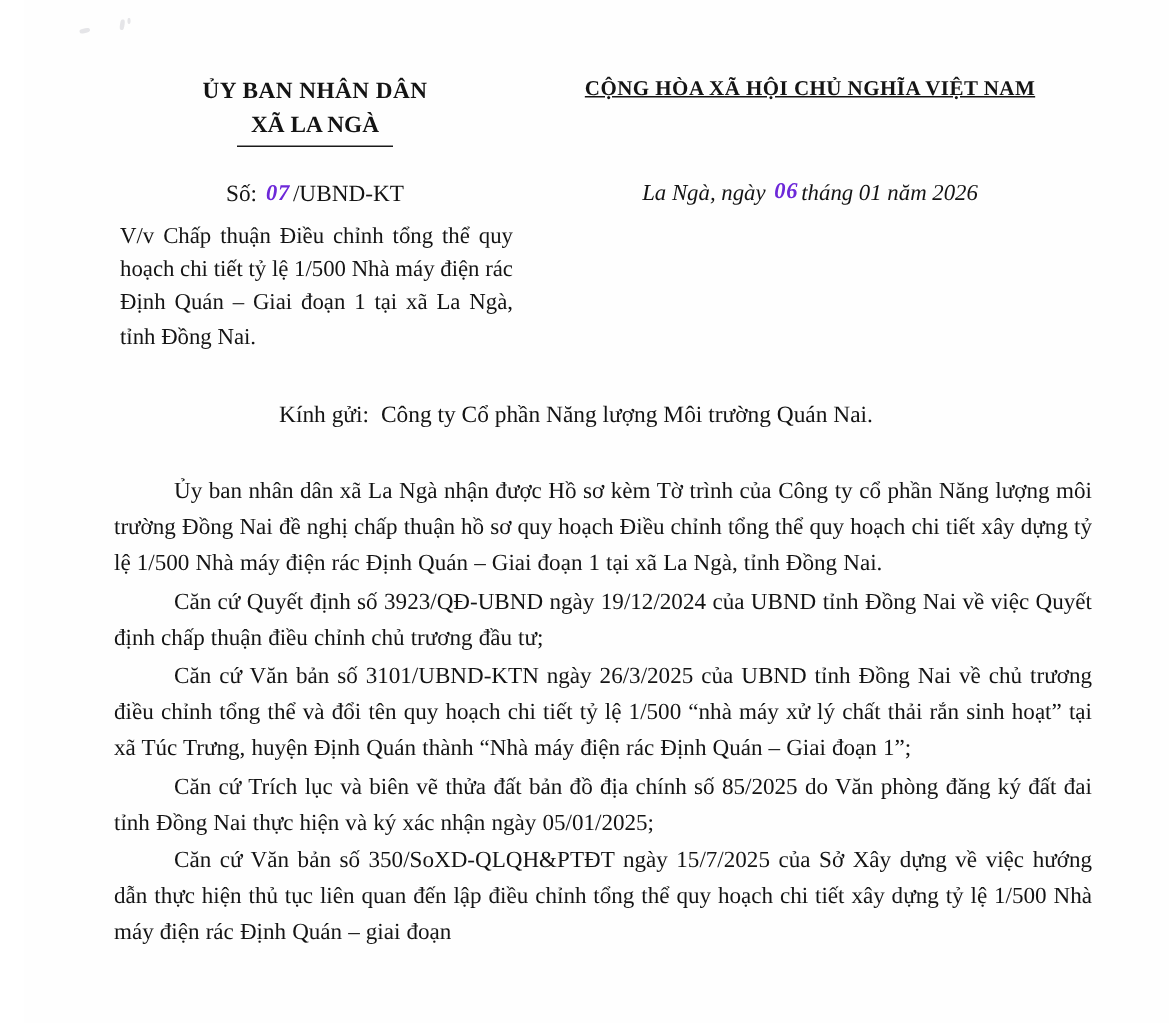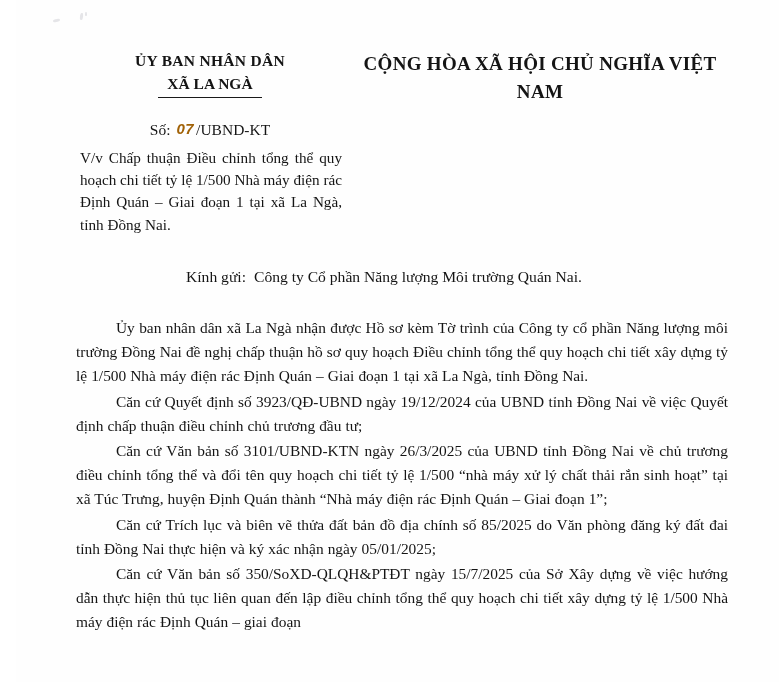--- a/index.html
+++ b/index.html
@@ -53,21 +53,21 @@
   .header-right {
     flex: 1;
     text-align: center;
   }
   .org-line1, .nation-line1 {
     font-weight: bold;
     font-size: 15.5px;
     letter-spacing: .3px;
     line-height: 1.45;
   }
-  .nation-line1 { font-size: 19px; }
+  .nation-line1 { font-size: 14px; text-decoration: underline; }
   .org-line2, .nation-line2 {
     font-weight: bold;
     font-size: 15.5px;
     line-height: 1.5;
     display: inline-block;
     position: relative;
   }
   .nation-line2 { font-size: 15px; }
   .rule {
     display: block;
@@ -90,22 +90,22 @@
   .meta-left {
     width: 268px;
   }
   .so-line {
     text-align: center;
     font-size: 15.5px;
     line-height: 1.6;
     white-space: nowrap;
   }
   .handwrite {
-    color: #a16207;
-    font-family: Liberation Sans, sans-serif;
+    color: #6d28d9;
+    font-family: Liberation Serif, serif;
     font-size: 15px;
     font-weight: 600;
     font-style: italic;
     letter-spacing: .5px;
     padding: 0 2px;
     position: relative;
     top: -1px;
   }
   .subject {
     margin-top: 4px;
@@ -181,20 +181,26 @@
   </div>
 
   <div class="meta">
     <div class="meta-left">
       <div class="so-line">
         <span>Số:</span>
         <span class="handwrite">07</span><span>/UBND-KT</span>
       </div>
       <div class="subject">V/v Chấp thuận Điều chỉnh tổng thể quy hoạch chi tiết tỷ lệ 1/500 Nhà máy điện rác Định Quán – Giai đoạn 1 tại xã La Ngà, tỉnh Đồng Nai.</div>
     </div>
+    <div class="meta-right">
+      <div class="dateline">
+        <span>La Ngà, ngày</span>
+        <span class="handwrite">06</span><span>tháng 01 năm 2026</span>
+      </div>
+    </div>
   </div>
 
   <div class="recipient">
     <span class="kg">Kính gửi:</span><span>Công ty Cổ phần Năng lượng Môi trường Quán Nai.</span>
   </div>
 
   <div class="body">
     <p class="para">Ủy ban nhân dân xã La Ngà nhận được Hồ sơ kèm Tờ trình của Công ty cổ phần Năng lượng môi trường Đồng Nai đề nghị chấp thuận hồ sơ quy hoạch Điều chỉnh tổng thể quy hoạch chi tiết xây dựng tỷ lệ 1/500 Nhà máy điện rác Định Quán – Giai đoạn 1 tại xã La Ngà, tỉnh Đồng Nai.</p>
     <p class="para">Căn cứ Quyết định số 3923/QĐ-UBND ngày 19/12/2024 của UBND tỉnh Đồng Nai về việc Quyết định chấp thuận điều chỉnh chủ trương đầu tư;</p>
     <p class="para">Căn cứ Văn bản số 3101/UBND-KTN ngày 26/3/2025 của UBND tỉnh Đồng Nai về chủ trương điều chỉnh tổng thể và đổi tên quy hoạch chi tiết tỷ lệ 1/500 “nhà máy xử lý chất thải rắn sinh hoạt” tại xã Túc Trưng, huyện Định Quán thành “Nhà máy điện rác Định Quán – Giai đoạn 1”;</p>

